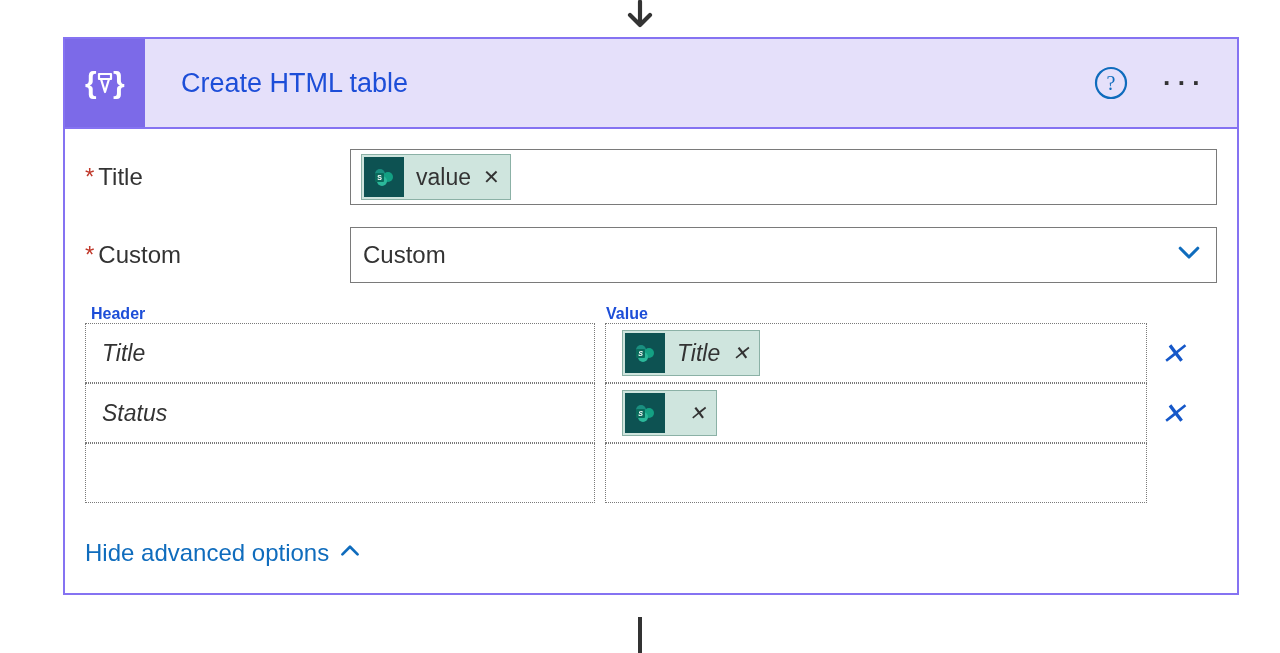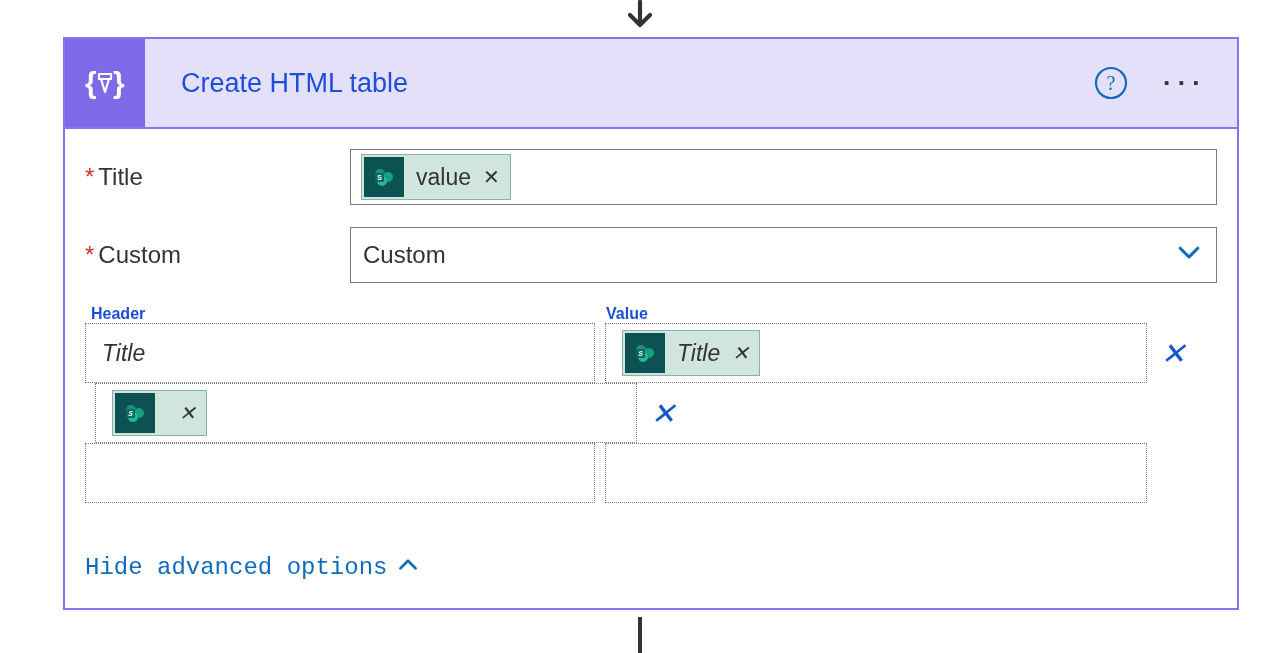--- a/index.html
+++ b/index.html
@@ -168,29 +168,28 @@
     align-items:center;
     justify-content:center;
     cursor:pointer;
     color:#1658c9;
     font-size:30px;
     font-weight:300;
   }
   .row-delete.hidden { visibility:hidden; }
 
   .adv-toggle {
-    margin-top: 48px;
+    margin-top: 34px;
     color: #0f6cbd;
     font-size: 24px;
     display: inline-flex;
     align-items: center;
     gap: 8px;
     cursor: pointer;
     padding-left:0;
-    font-family:Liberation Mono, monospace;
   }
   .adv-toggle .chev-up { color:#0f6cbd; }
 </style>
 </head>
 <body>
 
 <div class="flow-arrow-top">
   <svg width="40" height="40" viewBox="0 0 24 24">
       <path d="M12 4 v12 M6 12 l6 6 l6 -6" stroke="#333" stroke-width="2.5" fill="none" stroke-linecap="round" stroke-linejoin="round"></path>
     </svg>
@@ -279,20 +278,23 @@
                 </svg>
             </span>
             <span>Title</span>
             <span class="token-remove">✕</span>
           </span>
         </div>
         <div class="row-delete">✕</div>
       </div>
 
       <div class="grid-row">
+        <div class="cell header-cell">
+          <span>Status</span>
+        </div>
         <div class="cell value-cell">
           <span class="token">
             <span class="token-icon">
               <svg viewBox="0 0 24 24">
                   <circle cx="8" cy="9" r="5" fill="#1a8f80"></circle>
                   <circle cx="16" cy="12" r="5" fill="#13a083"></circle>
                   <circle cx="10" cy="16" r="5" fill="#2bb89a"></circle>
                   <rect x="3" y="8" width="9" height="9" rx="1" fill="#0a6b5c"></rect>
                   <text x="7.5" y="15" text-anchor="middle" font-size="7" fill="#fff" font-weight="700">S</text>
                 </svg>

